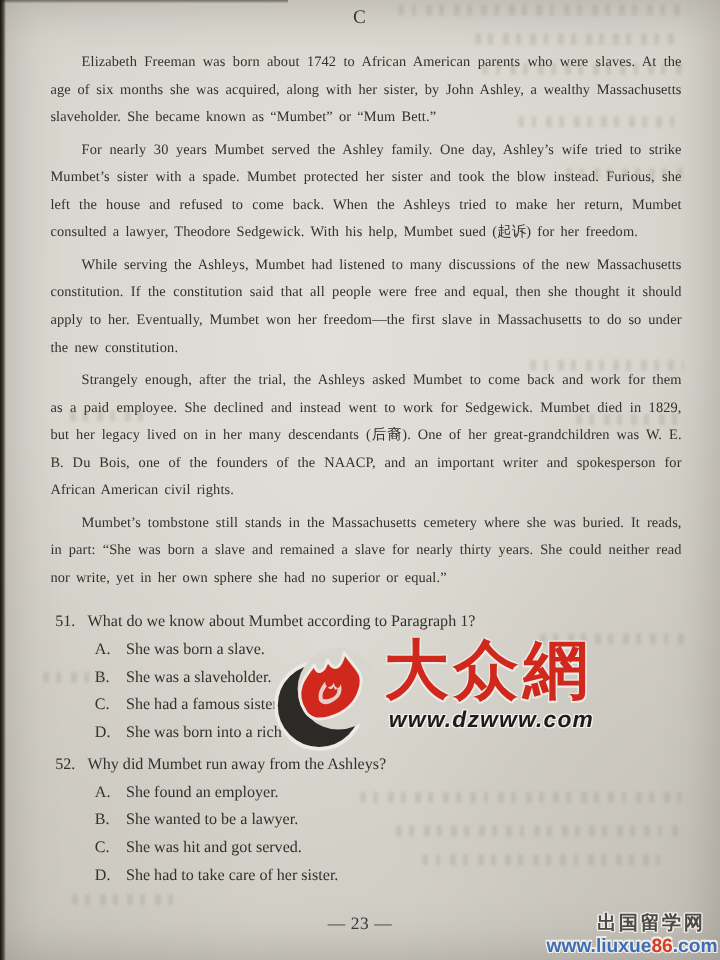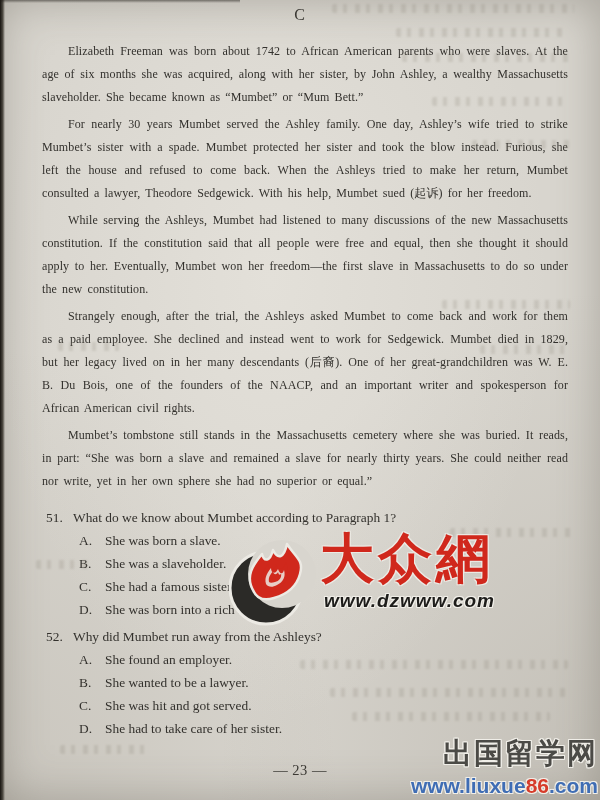--- a/index.html
+++ b/index.html
@@ -48,23 +48,23 @@
   .wm-cn{font-size:54px;line-height:58px;font-weight:bold;color:#d0281c;
     letter-spacing:4px;font-family:"Liberation Serif", serif;
     text-shadow:-1px -1px 0 #eceae4,1px -1px 0 #eceae4,-1px 1px 0 #eceae4,1px 1px 0 #eceae4;}
   .wm-url{margin-top:2px;margin-left:4px;font-size:19px;font-weight:bold;color:#1d1c1a;
     font-family:"Liberation Sans", sans-serif;letter-spacing:1px;
     text-shadow:-1px -1px 0 #f0eee8,1px -1px 0 #f0eee8,-1px 1px 0 #f0eee8,1px 1px 0 #f0eee8,0 -1px 0 #f0eee8,0 1px 0 #f0eee8,-1px 0 0 #f0eee8,1px 0 0 #f0eee8;font-style:italic;}
 
   
   .footer-logo{position:absolute;right:2px;bottom:2px;text-align:center;z-index:5;
     font-family:"Liberation Sans", sans-serif;}
-  .fl-name{font-size:29px;font-weight:bold;color:#4b4a46;letter-spacing:2px;
+  .fl-name{font-size:16px;font-weight:bold;color:#4b4a46;letter-spacing:2px;
     text-shadow:-1px -1px 0 #f0eee8,1px -1px 0 #f0eee8,-1px 1px 0 #f0eee8,1px 1px 0 #f0eee8,0 -1px 0 #f0eee8,0 1px 0 #f0eee8,-1px 0 0 #f0eee8,1px 0 0 #f0eee8;margin-left:32px;}
-  .fl-url{font-size:21px;font-weight:bold;margin-top:0;
+  .fl-url{font-size:16px;font-weight:bold;margin-top:0;
     text-shadow:-1px -1px 0 #f0eee8,1px -1px 0 #f0eee8,-1px 1px 0 #f0eee8,1px 1px 0 #f0eee8;}
   .fl-blue{color:#3f6db4;}
   .fl-red{color:#d63c2a;}
 
   
   .ghost{position:absolute;height:9px;border-radius:2px;filter:blur(1.3px);opacity:.20;
     background:repeating-linear-gradient(90deg,#857f72 0 5px,transparent 5px 11px,#857f72 11px 15px,transparent 15px 23px);}
 </style>
 </head>
 <body>

